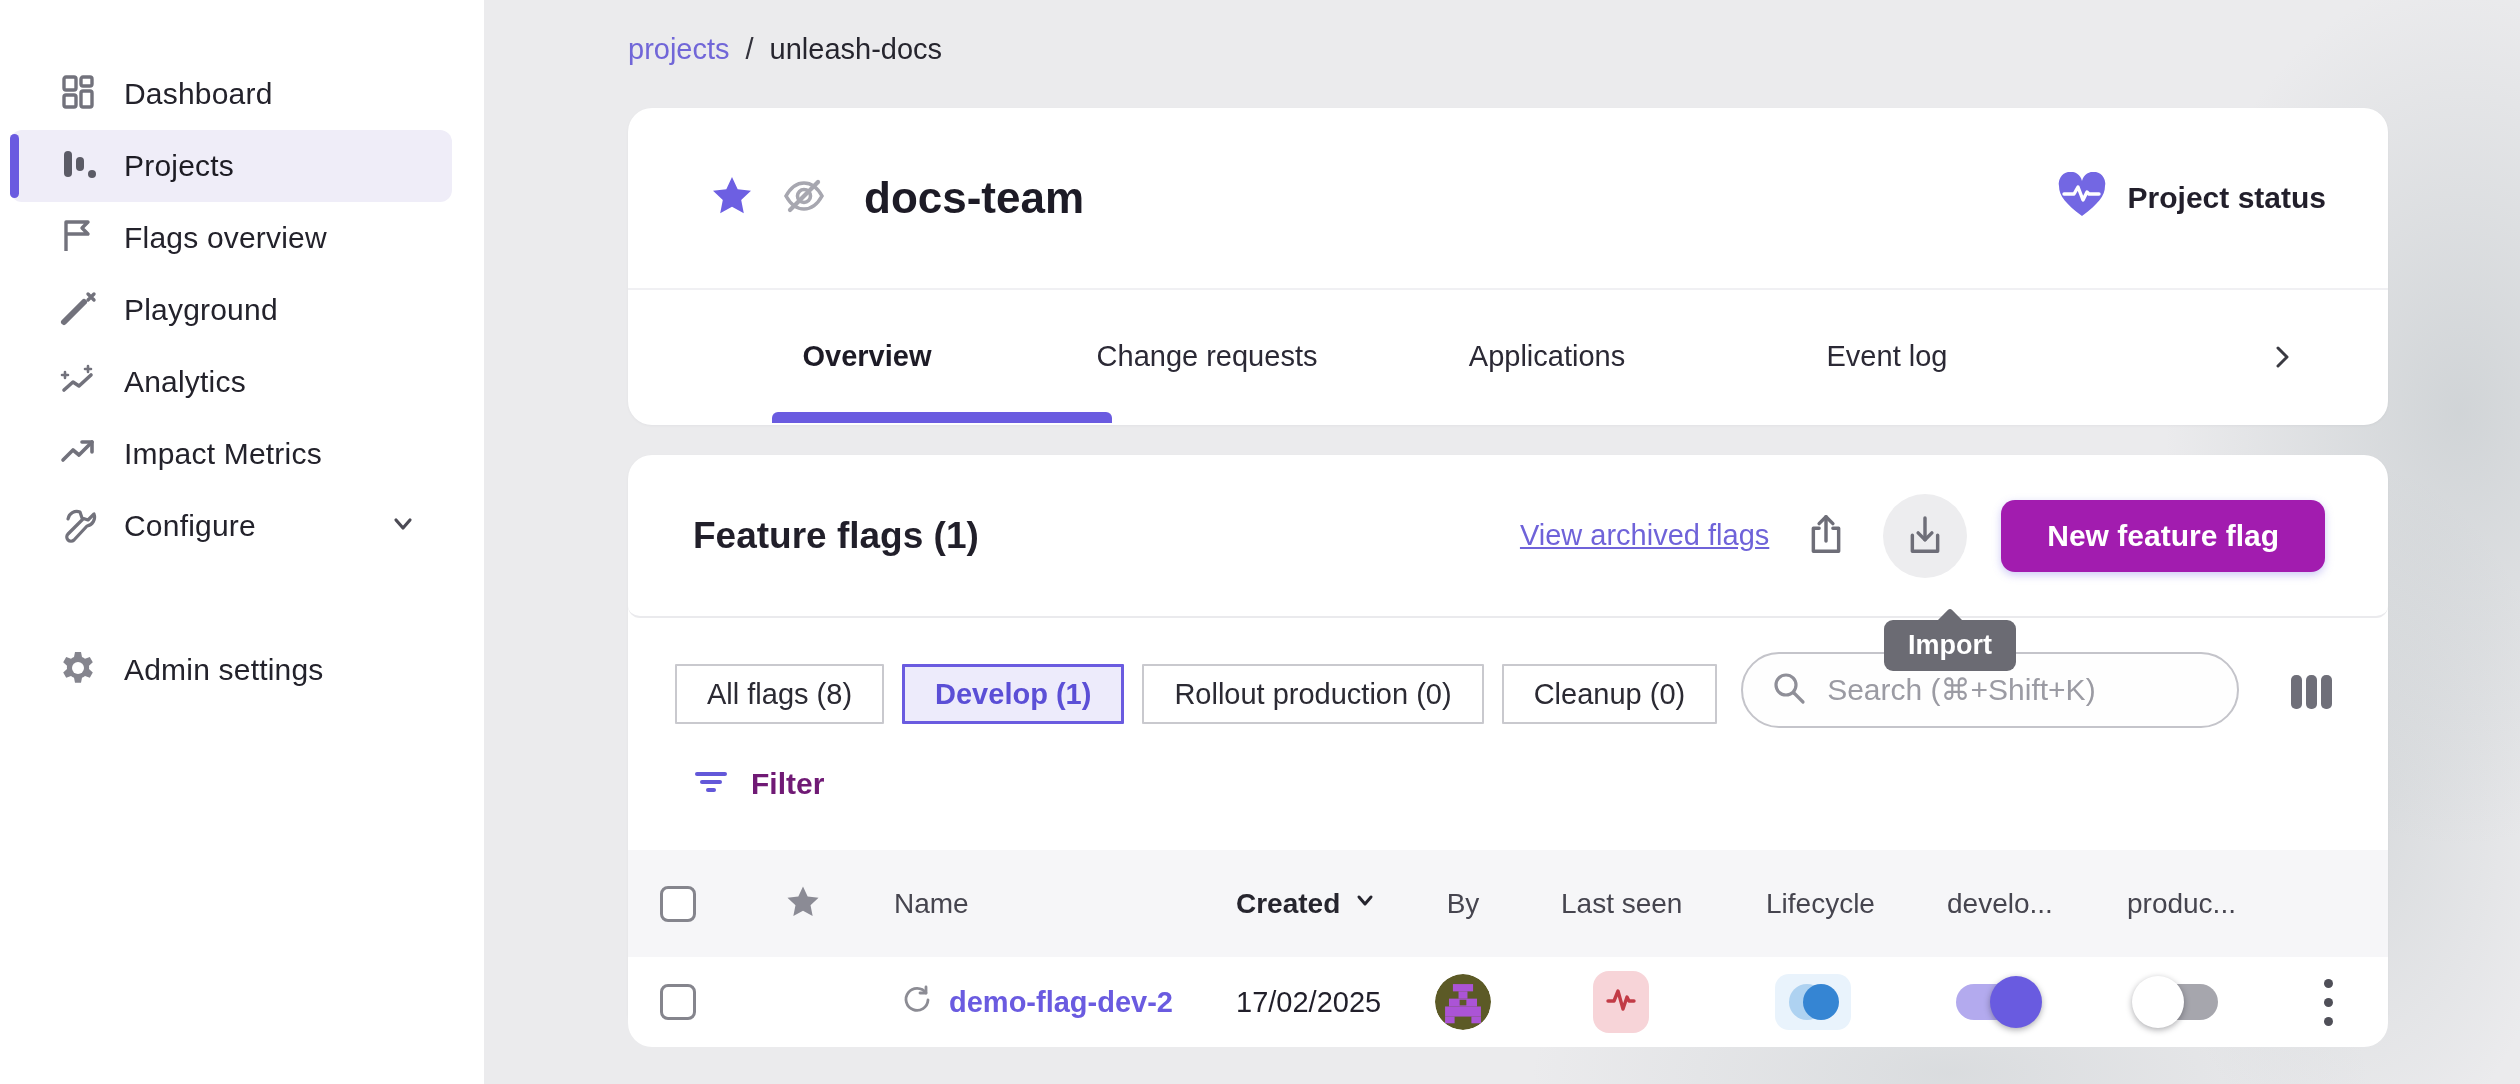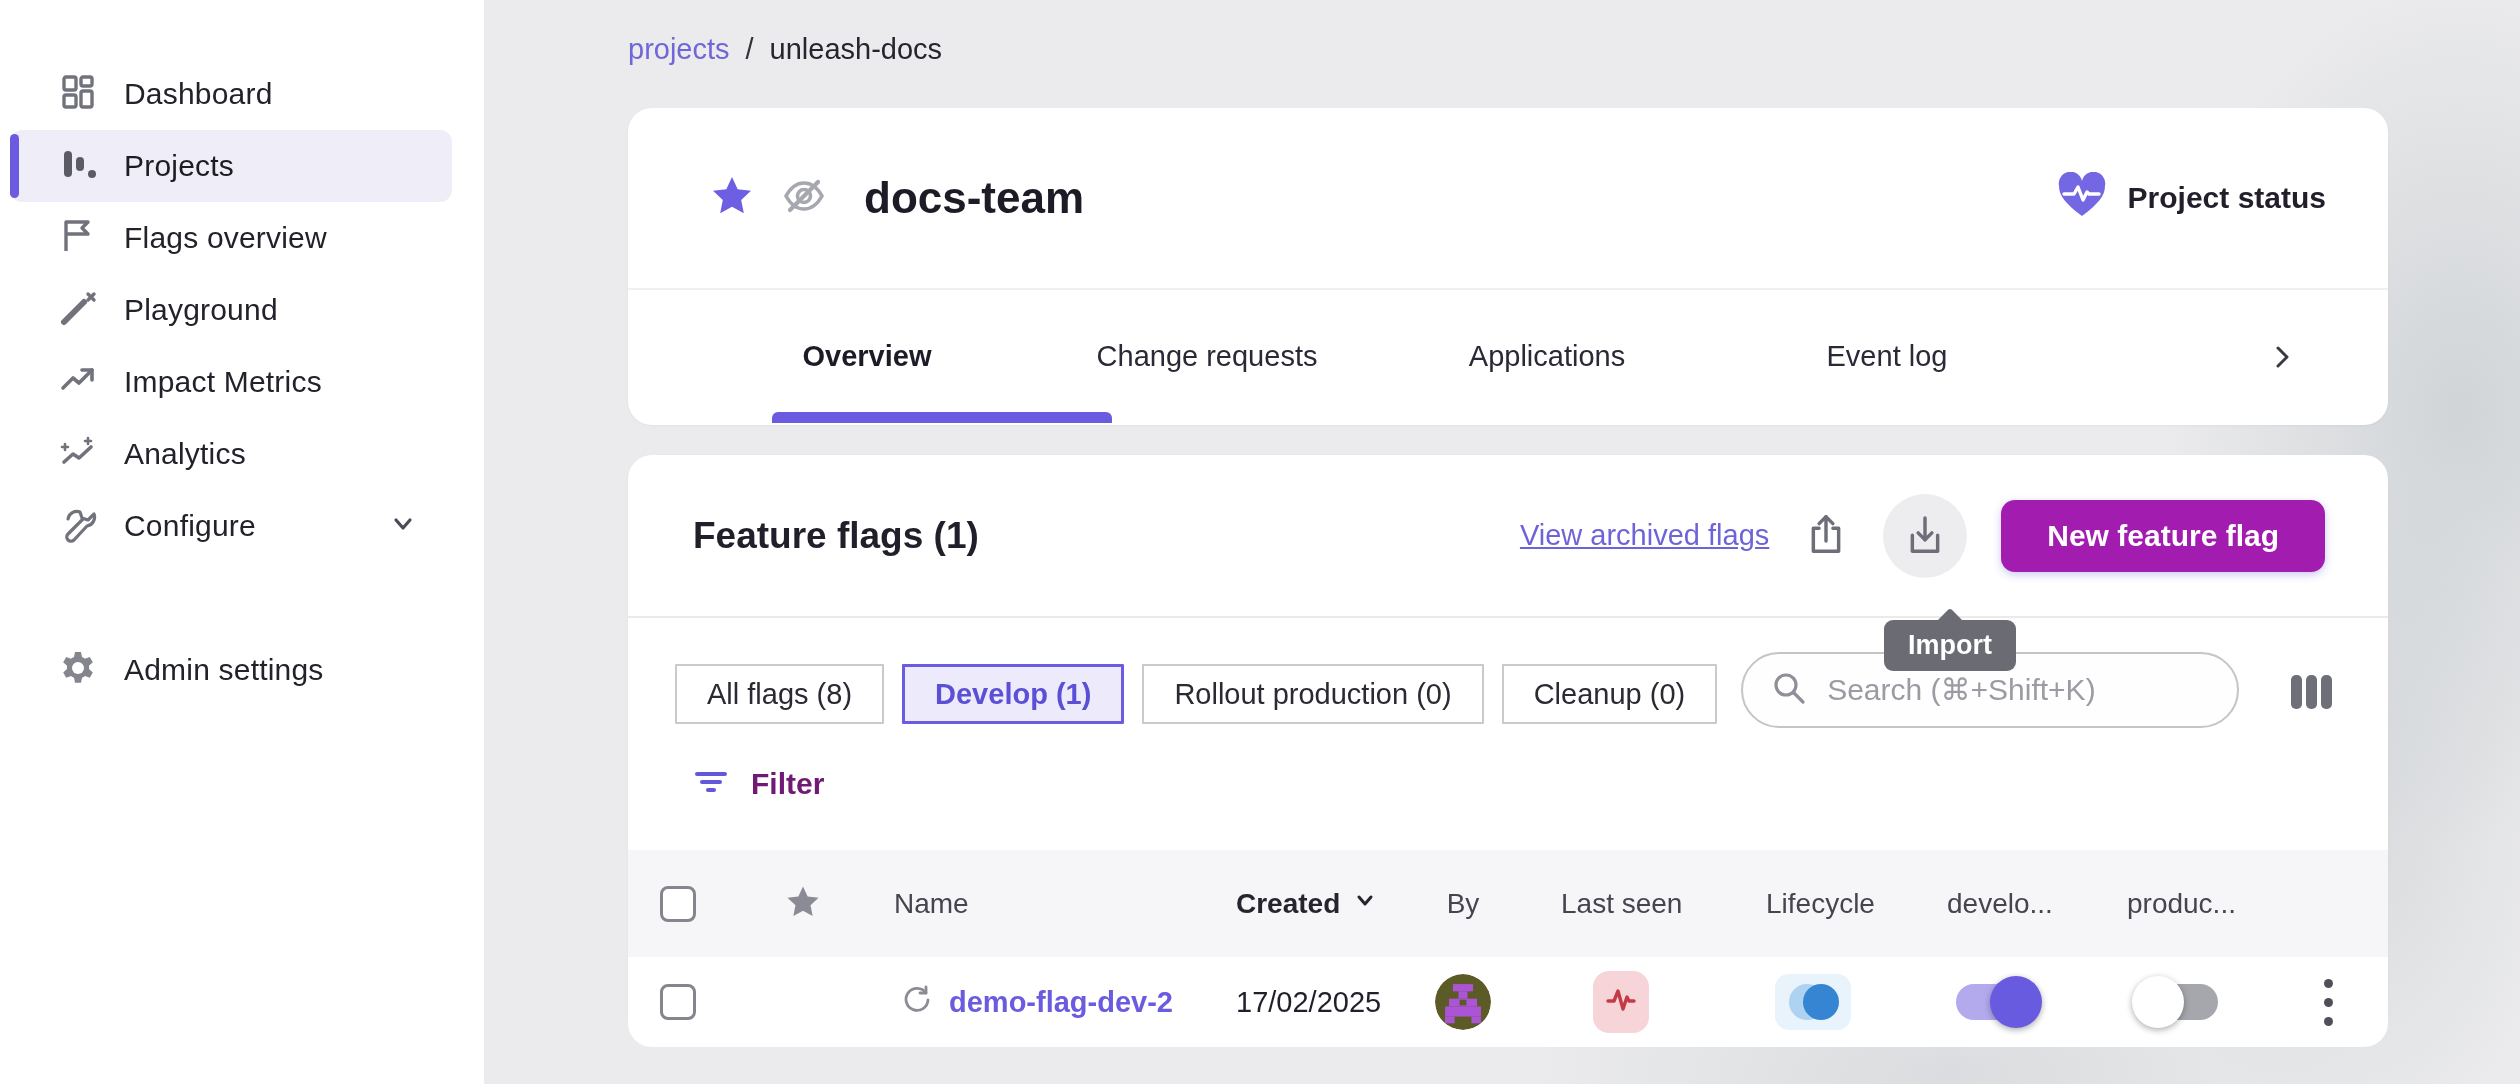--- a/index.html
+++ b/index.html
@@ -73,21 +73,21 @@
   .tab.active { font-weight:700; color:#1d1b26; }
   .tab-underline {
     position:absolute; bottom:0; left:144px; width:340px; height:11px;
     background:#6a5be0; border-radius:6px 6px 0 0;
   }
   .tab-scroll { margin-left:auto; margin-right:90px; cursor:pointer; display:flex; align-items:center; }
 
   
   .flags-head {
     height:163px; display:flex; align-items:center;
-    padding:0 63px 0 65px; border-bottom:2px solid #eaeaed;
+    padding:0 63px 0 65px; border-bottom:2px solid #eaeaed;border-radius:12px;
   }
   .flags-title { font-size:37px; color:#211f2a; }
   .head-actions { margin-left:auto; display:flex; align-items:center; gap:34px; }
   .archived-link { font-size:29px; color:#6f63d9; text-decoration:underline; cursor:pointer; }
   .icon-btn { background:none; border:none; cursor:pointer; display:flex; align-items:center; justify-content:center; }
   .import-btn { width:84px; height:84px; border-radius:50%; background:#ededef; }
   .new-flag-btn {
     height:72px; padding:0 46px; border:none; border-radius:14px;
     background:#a21caf; color:#ffffff; font-size:30px; font-weight:700;
     font-family:inherit; cursor:pointer; box-shadow:0 3px 8px rgba(108,99,226,.35);
@@ -220,36 +220,36 @@
           <path d="M6 34 L26 14" stroke-width="6"></path>
           <path d="M30 6 L36 12 M36 6 L30 12"></path>
         </svg>
       </span>
       <span class="label">Playground</span>
     </div>
 
     <div class="nav-item">
       <span class="icon">
         <svg width="40" height="40" viewBox="0 0 40 40" fill="none" stroke="#72727c" stroke-width="3.6" stroke-linecap="round" stroke-linejoin="round">
-          <path d="M5 28 L15 18 L21 23 L34 10"></path>
-          <path d="M24 10 H34 V20"></path>
-        </svg>
-      </span>
-      <span class="label">Impact Metrics</span>
-    </div>
-
-    <div class="nav-item">
-      <span class="icon">
-        <svg width="40" height="40" viewBox="0 0 40 40" fill="none" stroke="#72727c" stroke-width="3.6" stroke-linecap="round" stroke-linejoin="round">
           <path d="M6 30 L15 22 L21 26 L33 15"></path>
           <path d="M7 12 v6 M4 15 h6" stroke-width="2.6"></path>
           <path d="M30 6 v6 M27 9 h6" stroke-width="2.6"></path>
         </svg>
       </span>
       <span class="label">Analytics</span>
+    </div>
+
+    <div class="nav-item">
+      <span class="icon">
+        <svg width="40" height="40" viewBox="0 0 40 40" fill="none" stroke="#72727c" stroke-width="3.6" stroke-linecap="round" stroke-linejoin="round">
+          <path d="M5 28 L15 18 L21 23 L34 10"></path>
+          <path d="M24 10 H34 V20"></path>
+        </svg>
+      </span>
+      <span class="label">Impact Metrics</span>
     </div>
 
     <div class="nav-item">
       <span class="icon">
         <svg width="40" height="40" viewBox="0 0 40 40" fill="none" stroke="#72727c" stroke-width="3.2" stroke-linecap="round" stroke-linejoin="round">
           <path d="M25 15 L10 30 a4 4 0 0 0 6 6 L29 22 a9 9 0 0 0 7-12 l-6 6 -6-2 -2-6 a9 9 0 0 0-12 7"></path>
         </svg>
       </span>
       <span class="label">Configure</span>
       <span class="icon chev">

